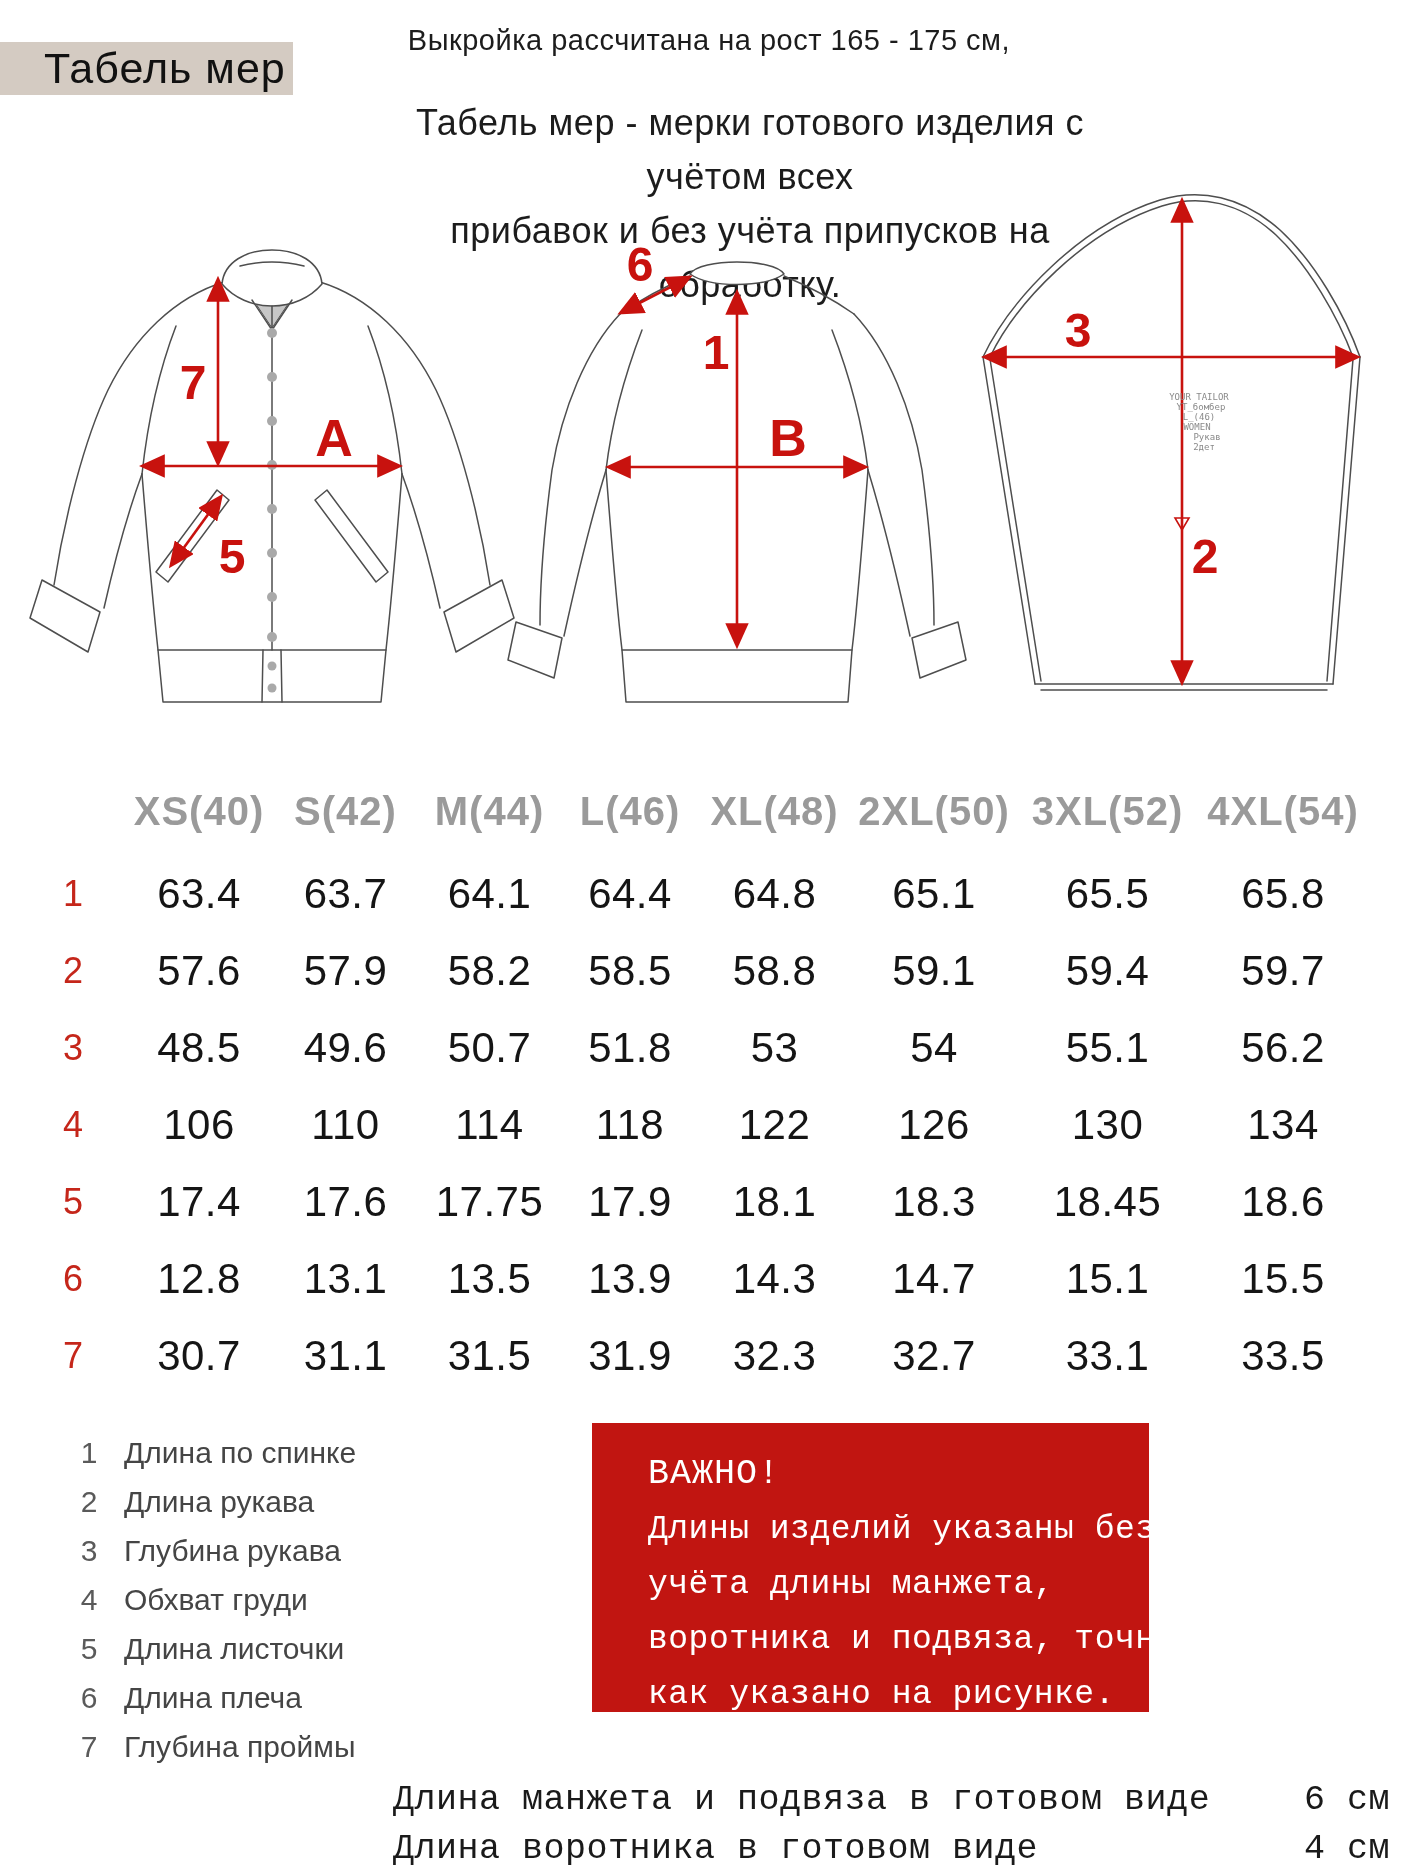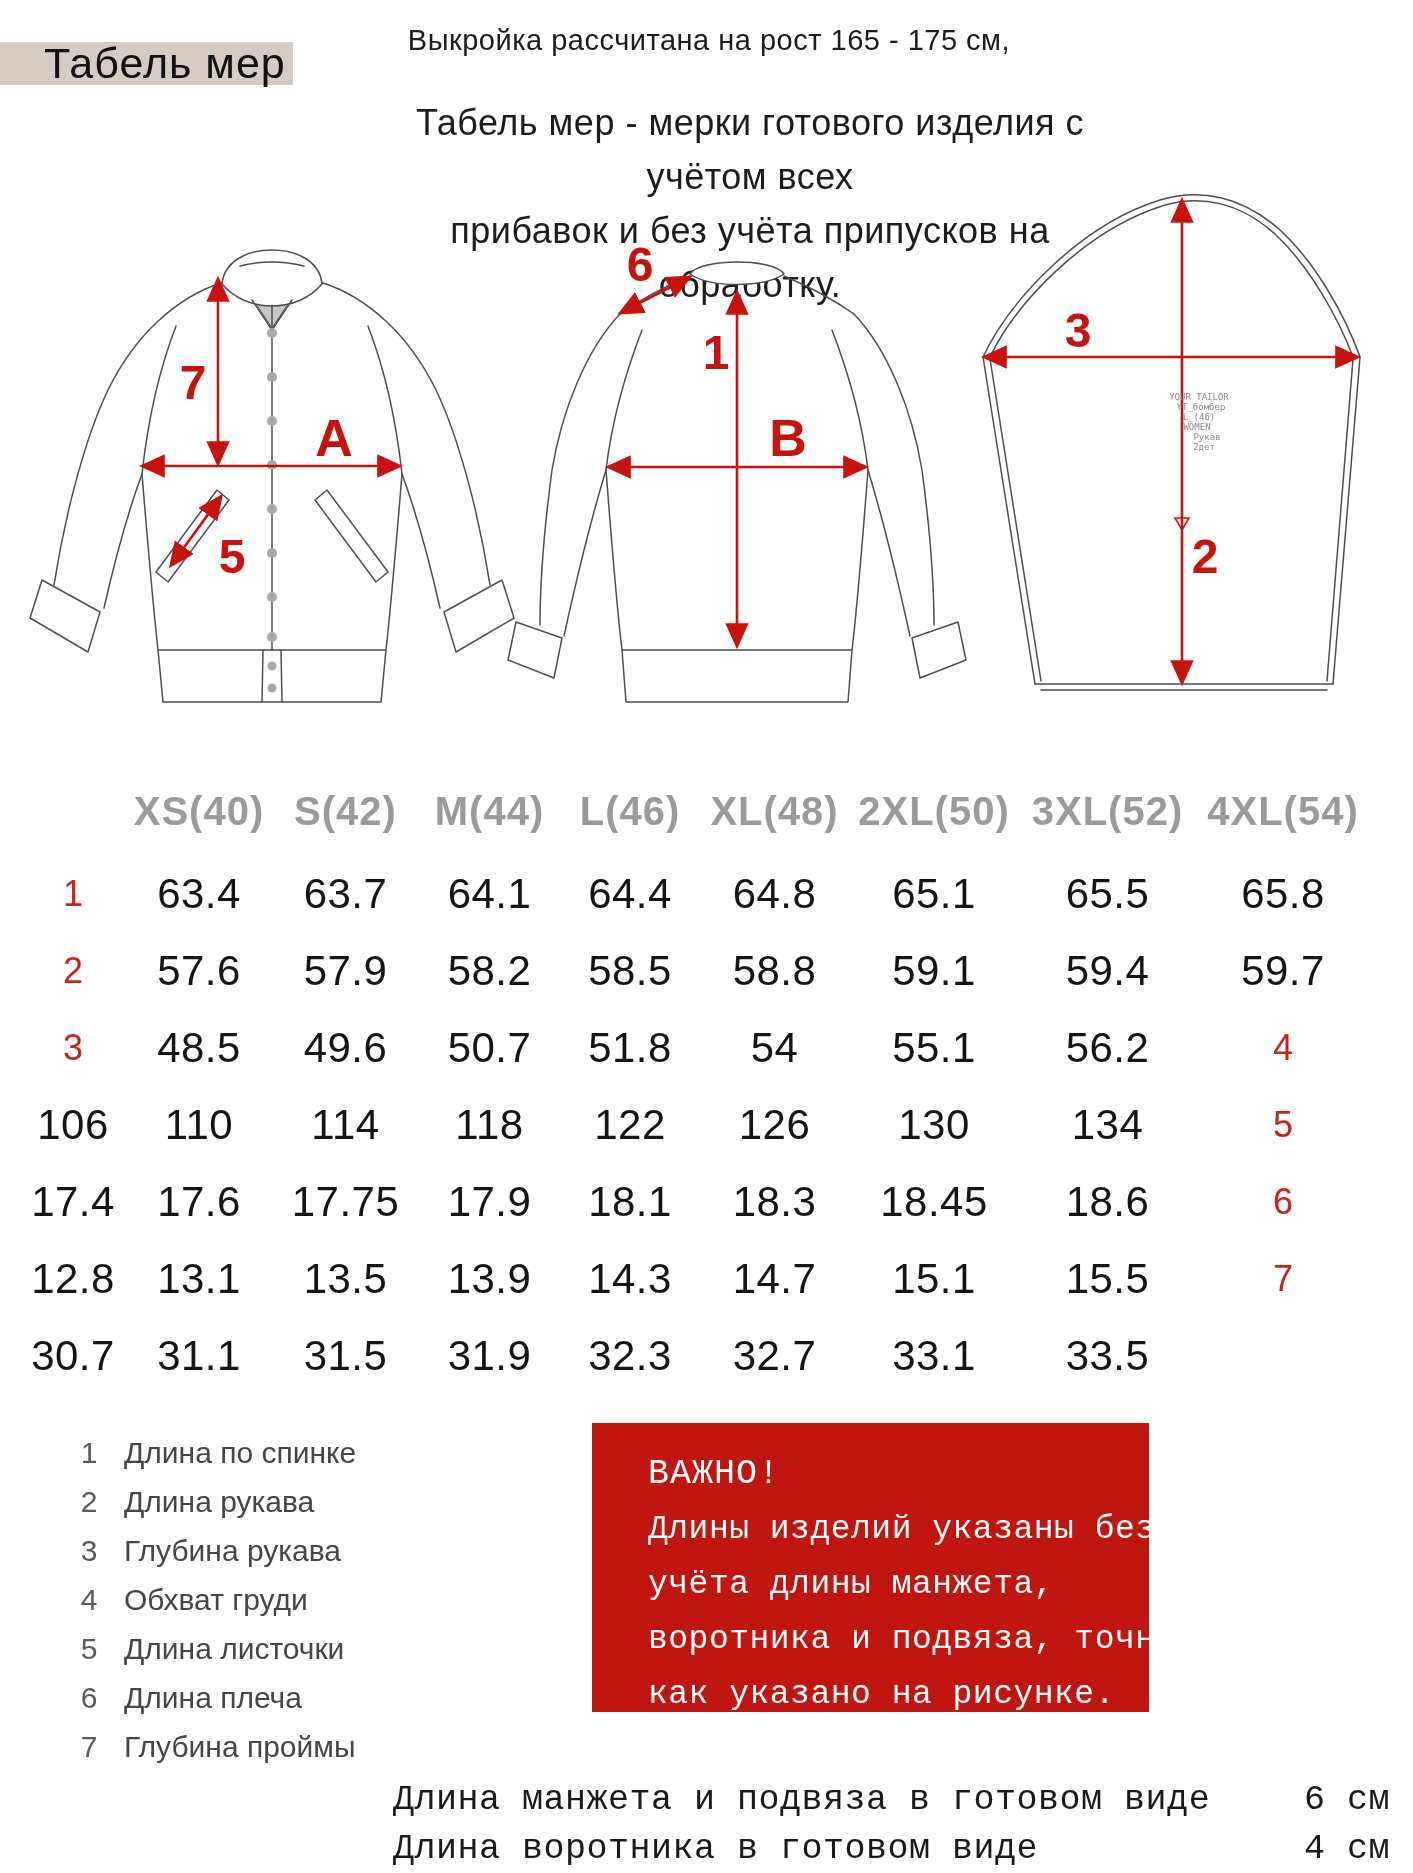--- a/index.html
+++ b/index.html
@@ -10,21 +10,21 @@
     --rowlabel-color:#c5261a;
   }
   html,body{margin:0;padding:0;background:#e8e8e8;}
   .stage{
     position:relative;width:1413px;height:1873px;background:#ffffff;
     font-family:"Liberation Sans",sans-serif;color:#1f1f1f;overflow:hidden;
     margin:0 auto;
   }
   
   .title-band{
-    position:absolute;left:0;top:42px;width:293px;height:43px;
+    position:absolute;left:0;top:42px;width:293px;height:53px;
     background:var(--band-bg);display:flex;align-items:center;
   }
   .title-band span{font-size:43px;color:#111;padding-left:44px;letter-spacing:1px;white-space:nowrap;}
   
   .intro-line1{
     position:absolute;left:359px;top:24px;width:700px;text-align:center;
     font-size:29px;color:#1c1c1c;letter-spacing:0.5px;
   }
   .intro-line23{
     position:absolute;left:355px;top:96px;width:790px;text-align:center;
@@ -239,20 +239,21 @@
       <div class="td">58.5</div>
       <div class="td">58.8</div>
       <div class="td">59.1</div>
       <div class="td">59.4</div>
       <div class="td">59.7</div>
       <div class="rl">3</div>
       <div class="td">48.5</div>
       <div class="td">49.6</div>
       <div class="td">50.7</div>
       <div class="td">51.8</div>
+      <div class="td">53</div>
       <div class="td">54</div>
       <div class="td">55.1</div>
       <div class="td">56.2</div>
       <div class="rl">4</div>
       <div class="td">106</div>
       <div class="td">110</div>
       <div class="td">114</div>
       <div class="td">118</div>
       <div class="td">122</div>
       <div class="td">126</div>

